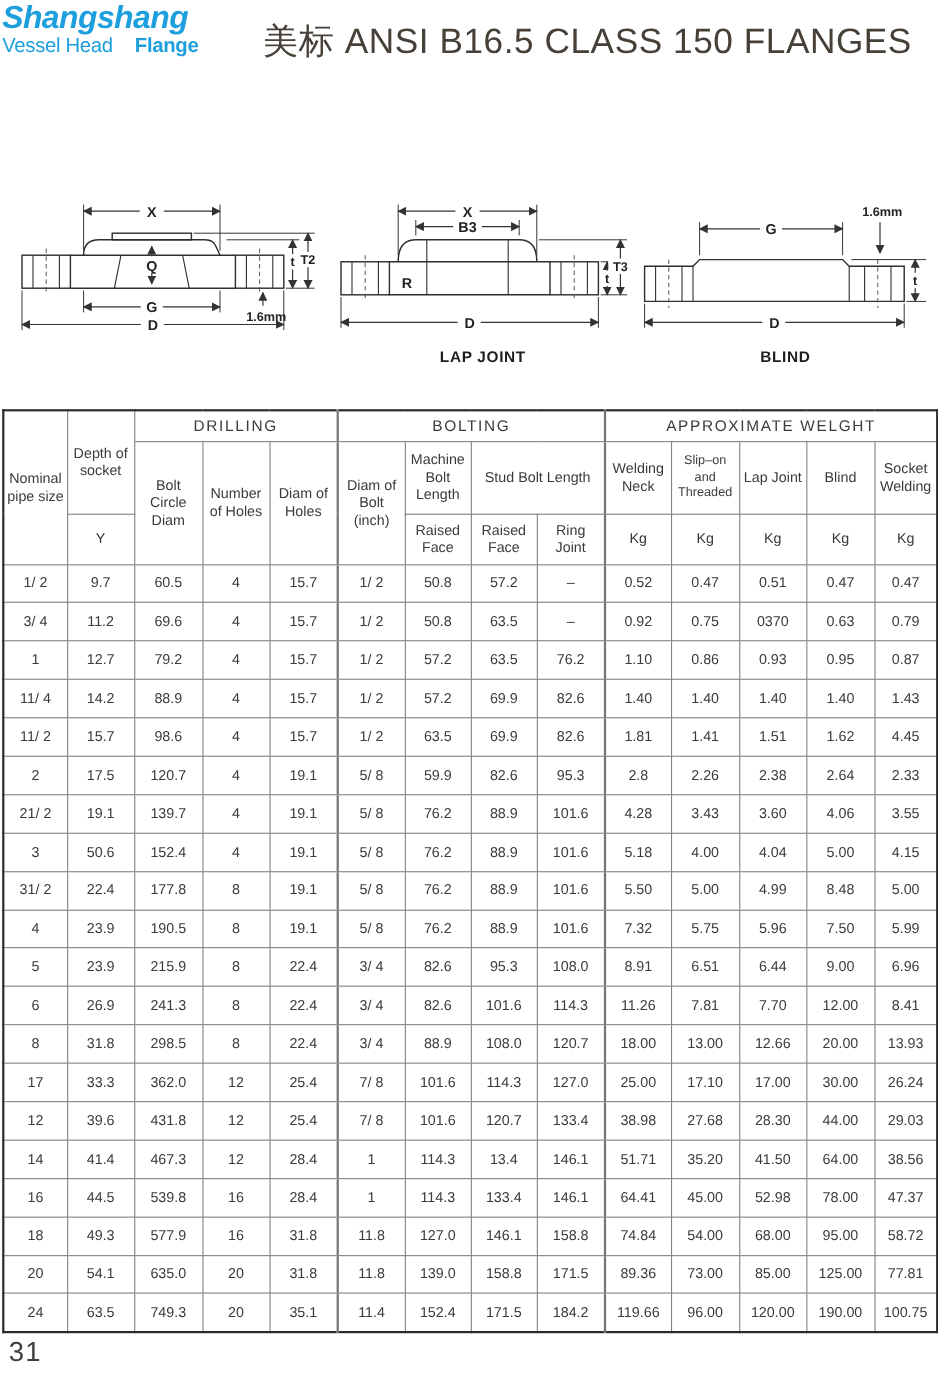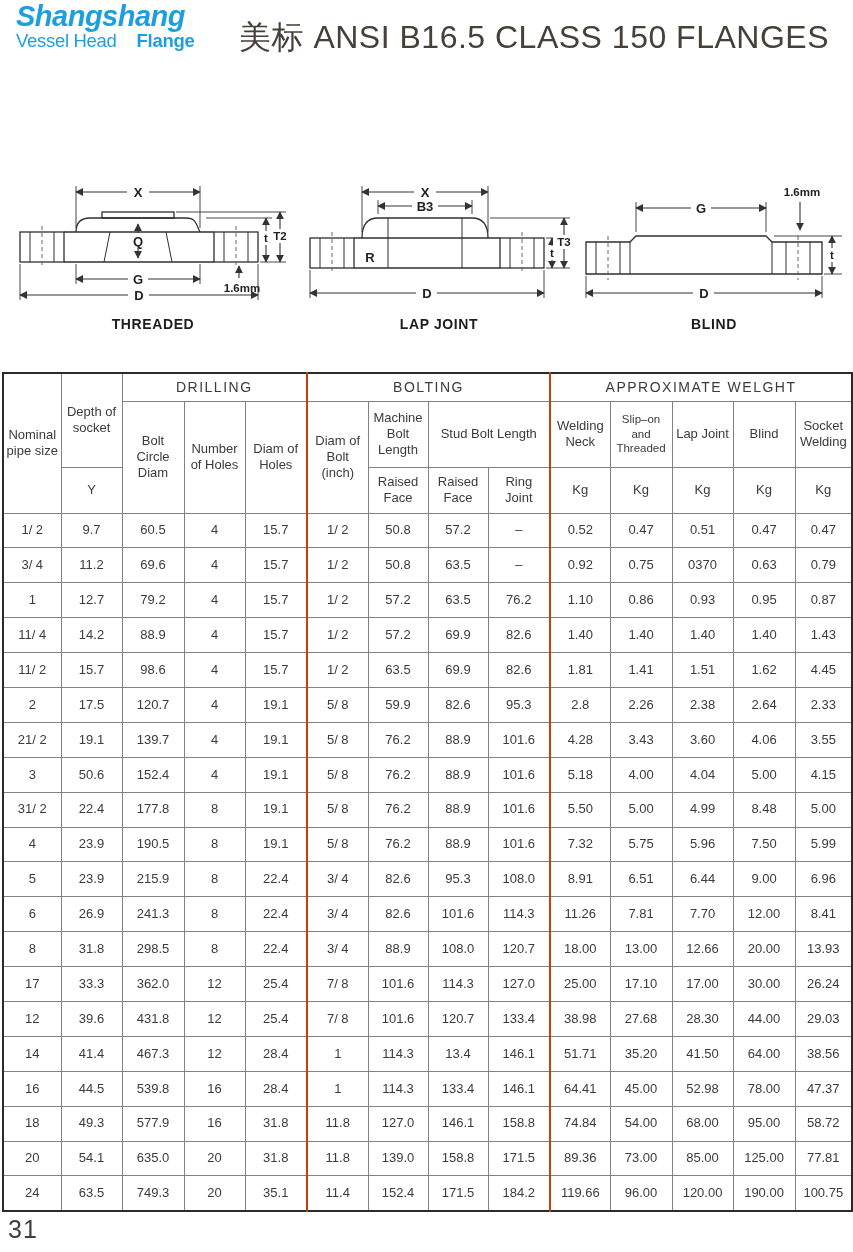--- a/index.html
+++ b/index.html
@@ -1,21 +1,21 @@
 <!DOCTYPE html>
 <html><head>
 <meta charset="utf-8">
 <style>
   html,body{margin:0;padding:0;}
   body{
     position:relative;width:853px;height:1252px;background:#fff;overflow:hidden;
     font-family:"Liberation Sans","DejaVu Sans",sans-serif;color:#333;
   }
   
-  .logo{position:absolute;left:16px;top:2px;line-height:1;}
+  .logo{position:absolute;left:2px;top:2px;line-height:1;}
   .logo .l1{font-size:29px;font-weight:bold;font-style:italic;color:#1d9fdd;letter-spacing:-0.5px;display:block;}
   .logo .l2{font-size:18.5px;color:#1d9fdd;display:block;margin-top:1px;letter-spacing:-0.3px;}
   .logo .l2 .fl{font-weight:bold;margin-left:20px;}
   .page-title{
     position:absolute;left:218px;top:16px;width:632px;text-align:center;
     font-size:32px;color:#474039;letter-spacing:0.5px;white-space:nowrap;
   }
   .page-num{position:absolute;left:8px;top:1215px;font-size:25px;color:#3f3f3f;letter-spacing:1px;}
   
   .fig{position:absolute;top:172px;text-align:center;}
@@ -35,21 +35,21 @@
     border-collapse:collapse;table-layout:fixed;
     font-size:13px;color:#3b3b3b;border:2px solid #2b2b2b;
   }
   .spec th,.spec td{
     border:1px solid #828282;text-align:center;vertical-align:middle;
     padding:0 2px;font-weight:normal;line-height:1.25;
   }
   .spec tr.h1{height:28px;} .spec tr.h2{height:66px;} .spec tr.h3{height:46px;}
   .spec tbody tr{height:34.9px;}
   .spec th.grp{font-size:14px;letter-spacing:1.5px;}
-  .spec .gb{border-right:2px solid #c2410c;}
+  .spec .gb{border-right:2px solid #737373;}
   .spec th.small-head{font-size:11.5px;}
 </style>
 </head>
 <body>
 
 <div class="logo">
   <span class="l1">Shangshang</span>
   <span class="l2"><span>Vessel Head</span><span class="fl">Flange</span></span>
 </div>
 <div class="page-title">美标 ANSI B16.5 CLASS 150 FLANGES</div>
@@ -105,21 +105,20 @@
     <line class="dim" x1="252" y1="46" x2="252" y2="90" marker-start="url(#arT)" marker-end="url(#arT)"></line>
     <rect class="mask" x="246" y="59" width="12" height="14"></rect>
     <text class="sm" x="252" y="70">t</text>
     <line class="dim" x1="266" y1="40" x2="266" y2="90" marker-start="url(#arT)" marker-end="url(#arT)"></line>
     <rect class="mask" x="256" y="57" width="21" height="14"></rect>
     <text class="sm" x="266" y="68">T2</text>
 
     <line class="dim" x1="225" y1="106" x2="225" y2="94" marker-end="url(#arT)"></line>
     <text class="sm" x="228" y="120">1.6mm</text>
   </svg>
-  <div class="cap">THREADED</div>
 </div>
 
 <div class="fig" style="left:304px;width:270px;">
   <svg width="270" height="135" viewBox="0 0 270 135">
     <defs>
       <marker id="arL" viewBox="0 0 10 10" refX="9" refY="5" markerWidth="7.5" markerHeight="7.5" orient="auto-start-reverse">
         <path d="M0,0L10,5L0,10z" fill="#333"></path>
       </marker>
     </defs>
     <rect class="outline" x="6" y="66" width="44" height="30"></rect>

